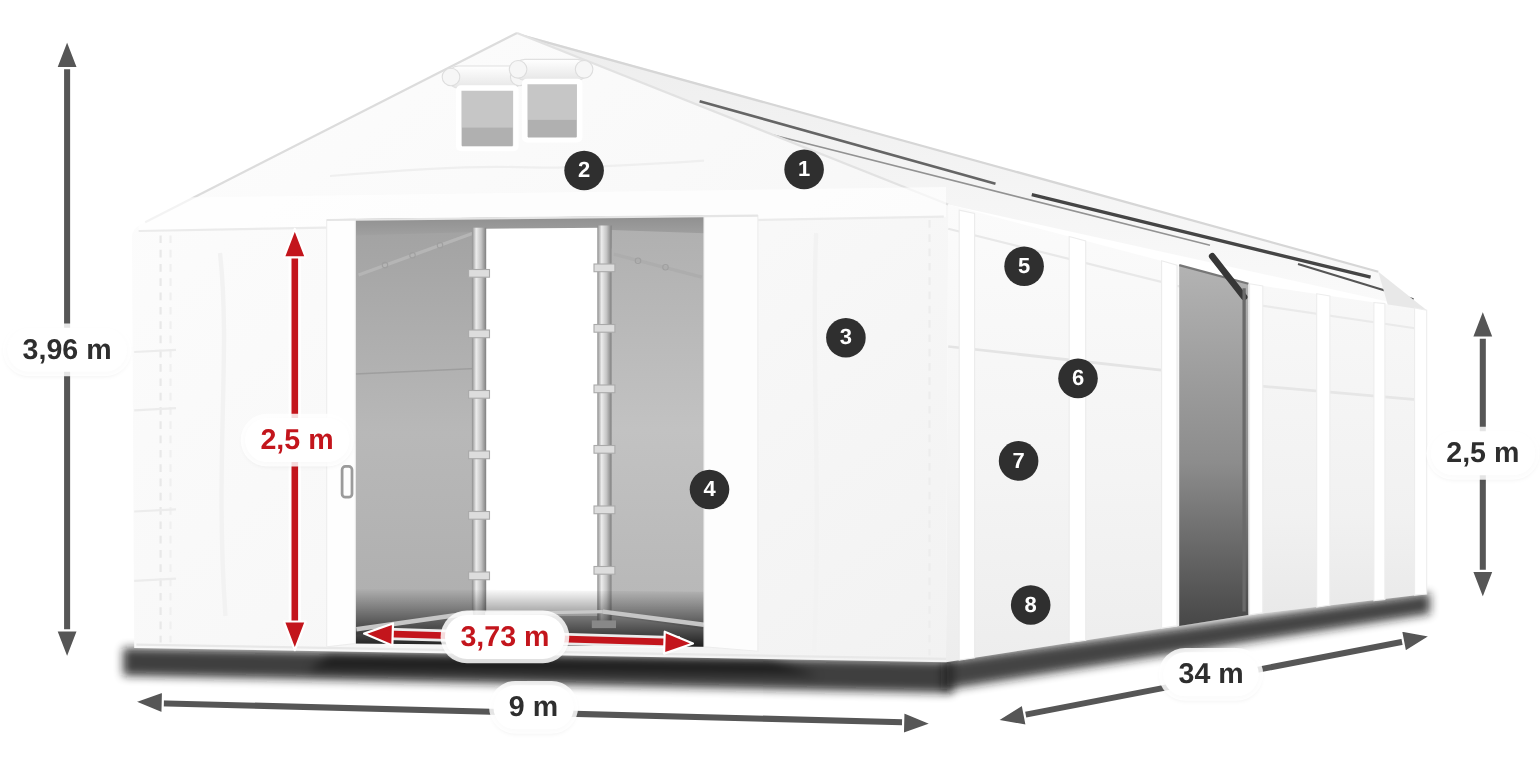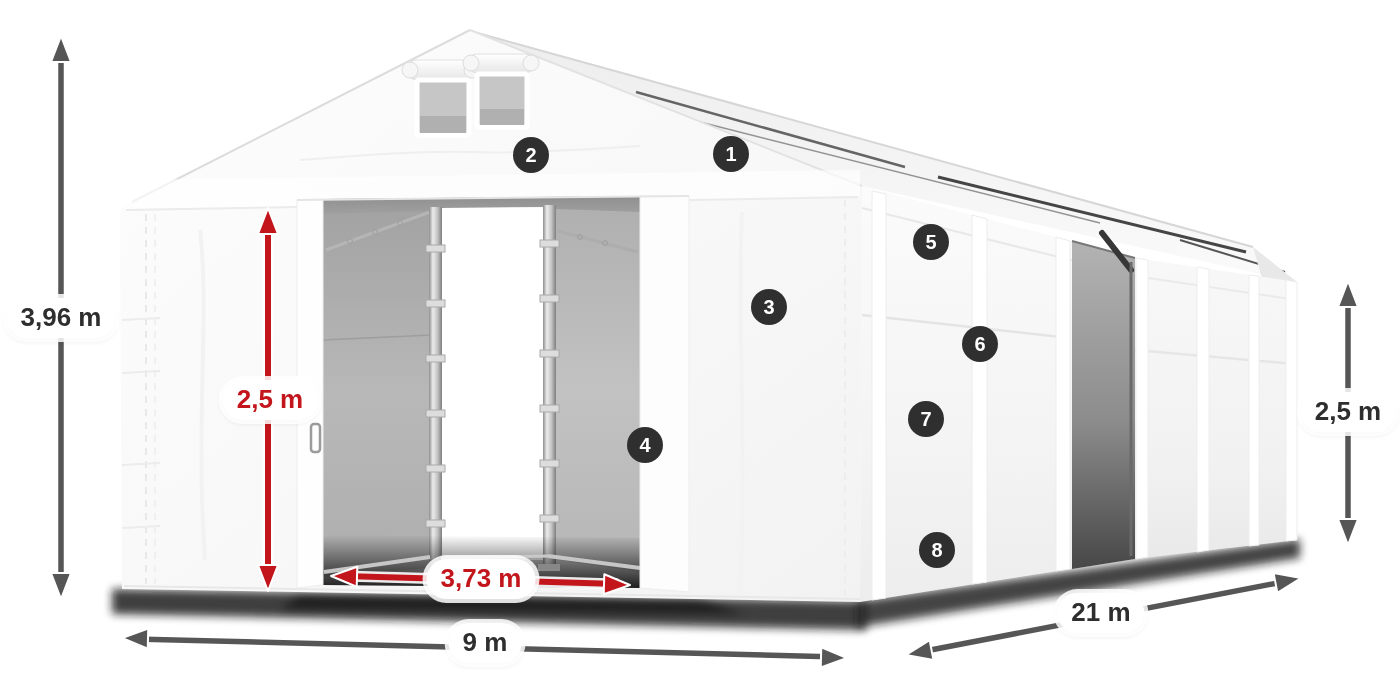--- a/index.html
+++ b/index.html
@@ -254,23 +254,23 @@
         <line x1="344" y1="576" x2="618" y2="584" stroke="#ffffff" stroke-width="11" opacity="0.9"></line>
         <line x1="344" y1="576" x2="618" y2="584" stroke="#c3151c" stroke-width="6"></line>
         <use href="#ah" transform="translate(331,576) rotate(-88.3)" fill="#c3151c" stroke="#ffffff" stroke-width="2"></use>
         <use href="#ah" transform="translate(630,585) rotate(91.7)" fill="#c3151c" stroke="#ffffff" stroke-width="2"></use>
       </g>
     </g>
   </svg>
 
   <div class="pill" style="left:61px;top:318px;">3,96 m</div>
   <div class="pill red" style="left:270px;top:400px;">2,5 m</div>
-  <div class="pill red" style="left:481px;top:579px;">3,73 m</div>
+  <div class="pill red" style="left:459px;top:579px;">3,73 m</div>
   <div class="pill" style="left:485px;top:643px;">9 m</div>
-  <div class="pill" style="left:1101px;top:613px;">21 m</div>
+  <div class="pill" style="left:1101px;top:613px;">34 m</div>
   <div class="pill" style="left:1348px;top:412px;">2,5 m</div>
 
   <div class="callout" style="left:731px;top:154px;">
       <span>1</span>
     </div>
   <div class="callout" style="left:531px;top:155px;">
       <span>2</span>
     </div>
   <div class="callout" style="left:769px;top:307px;">
       <span>3</span>

